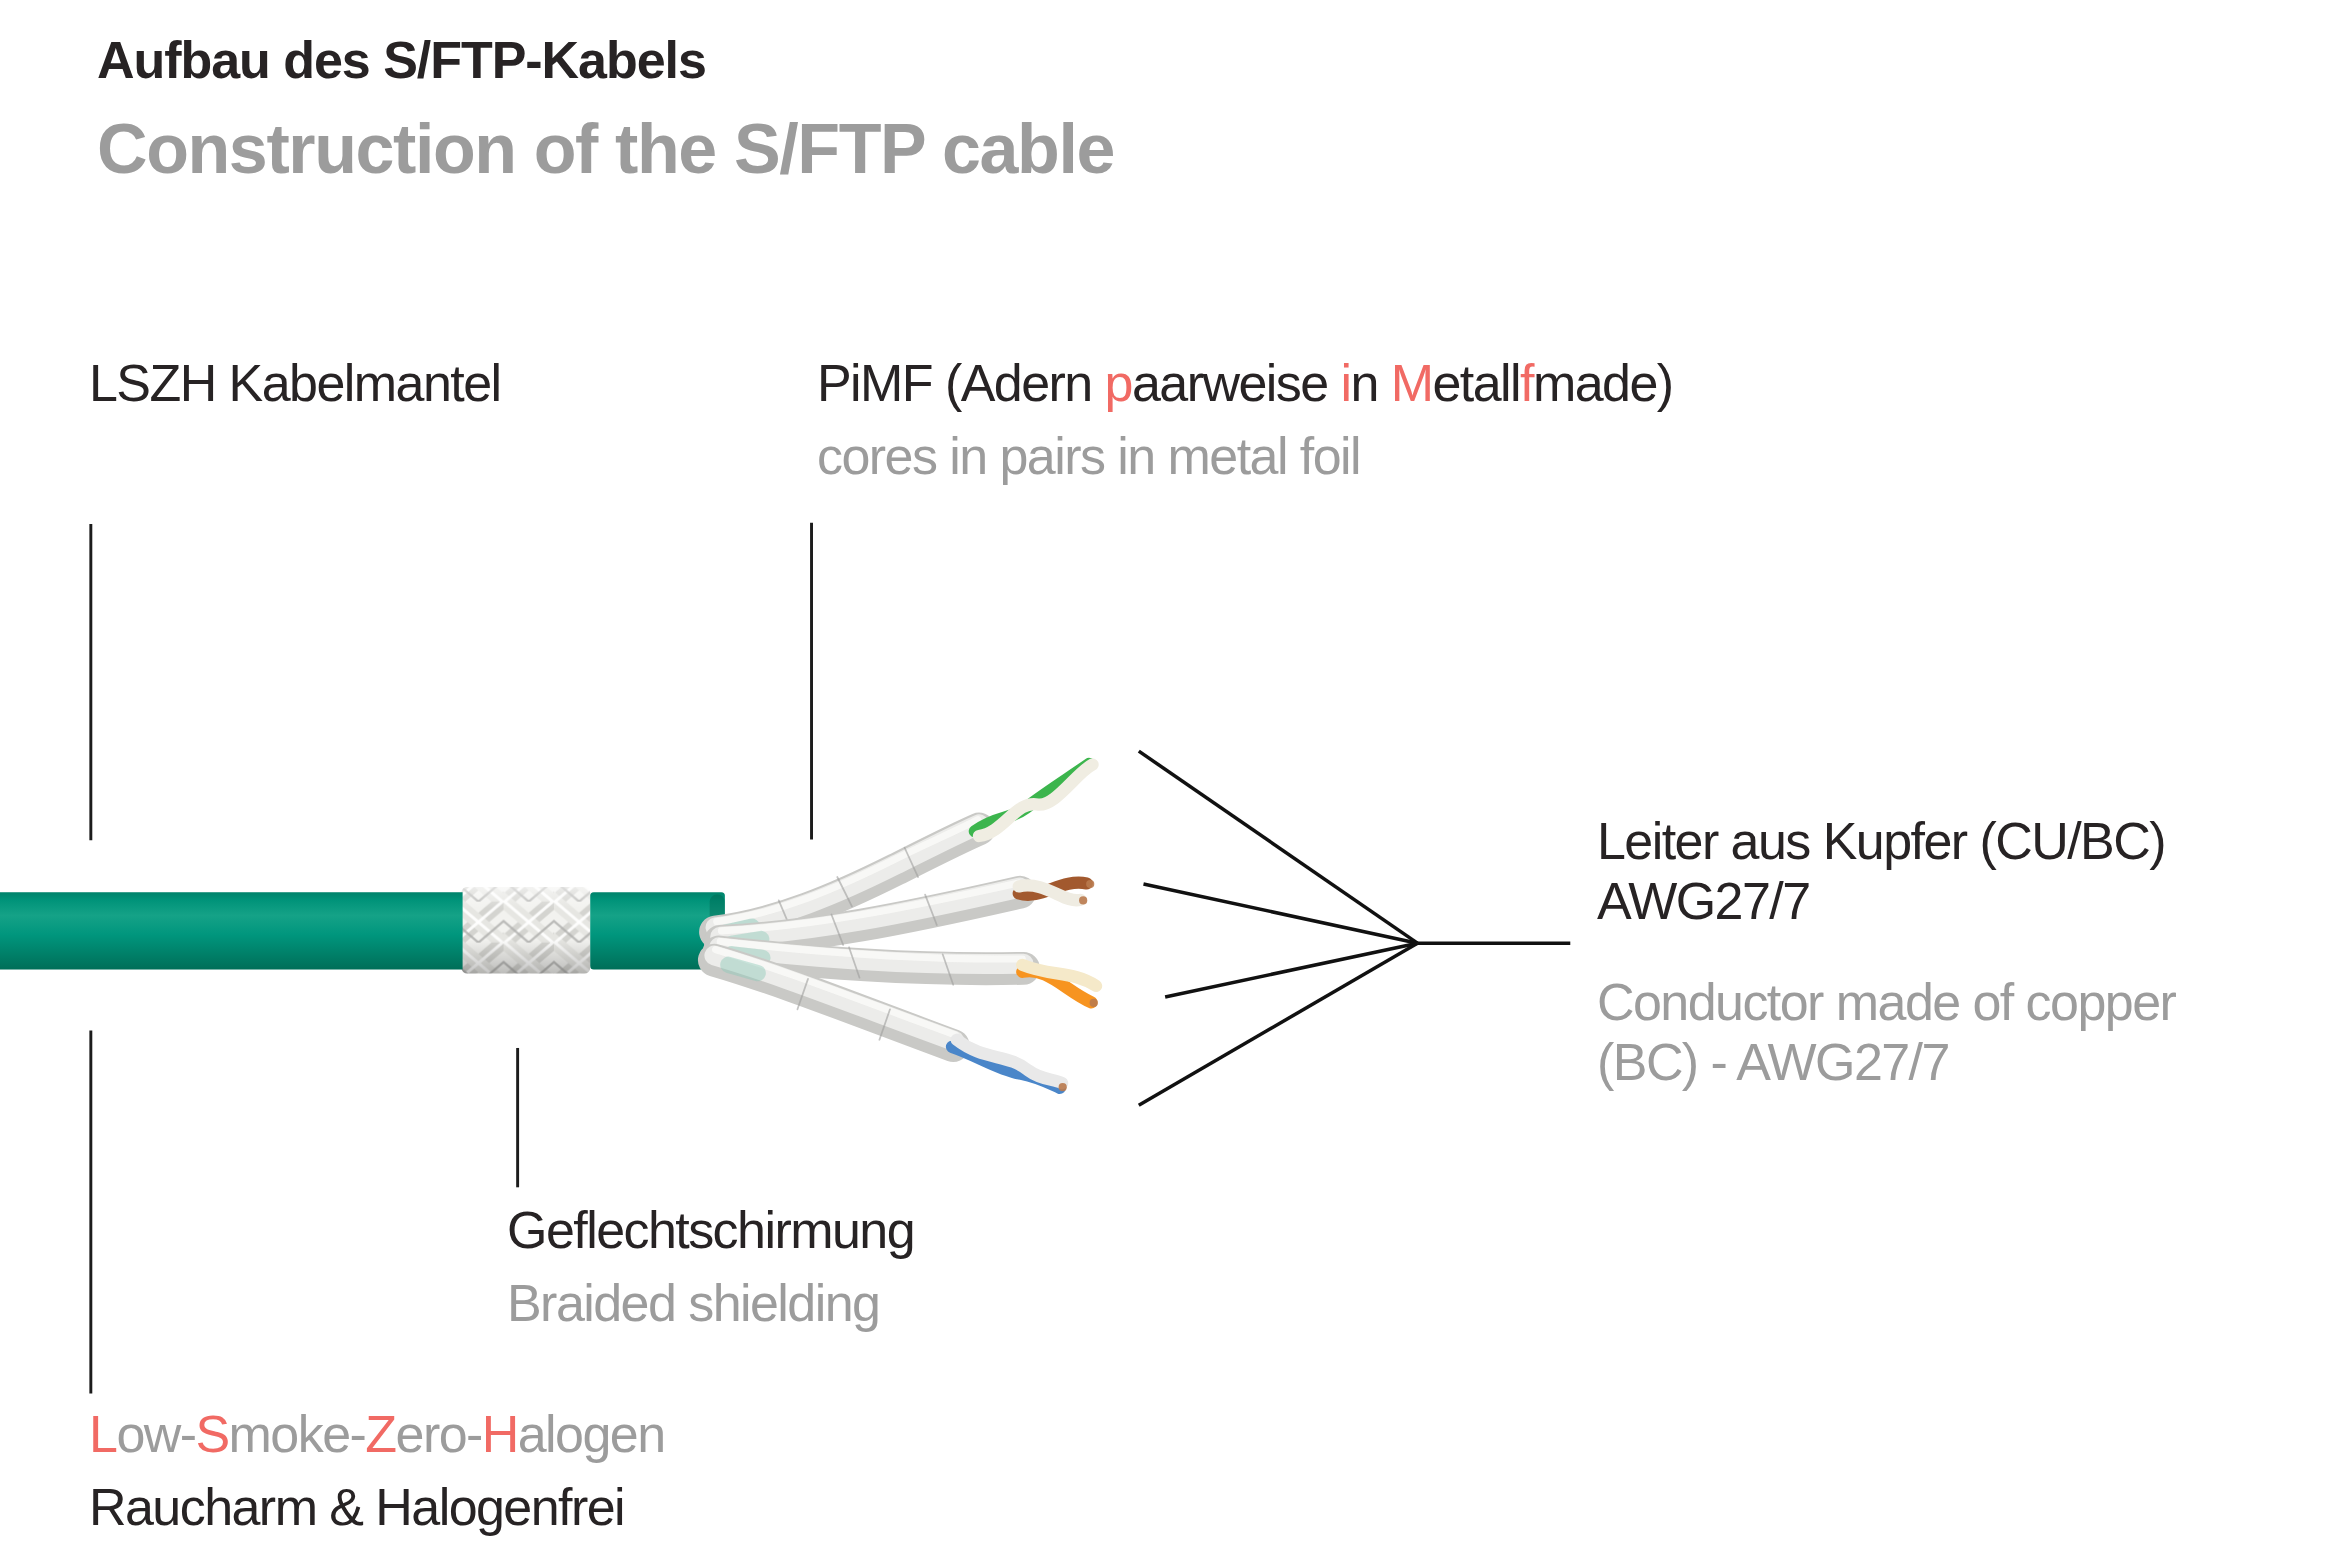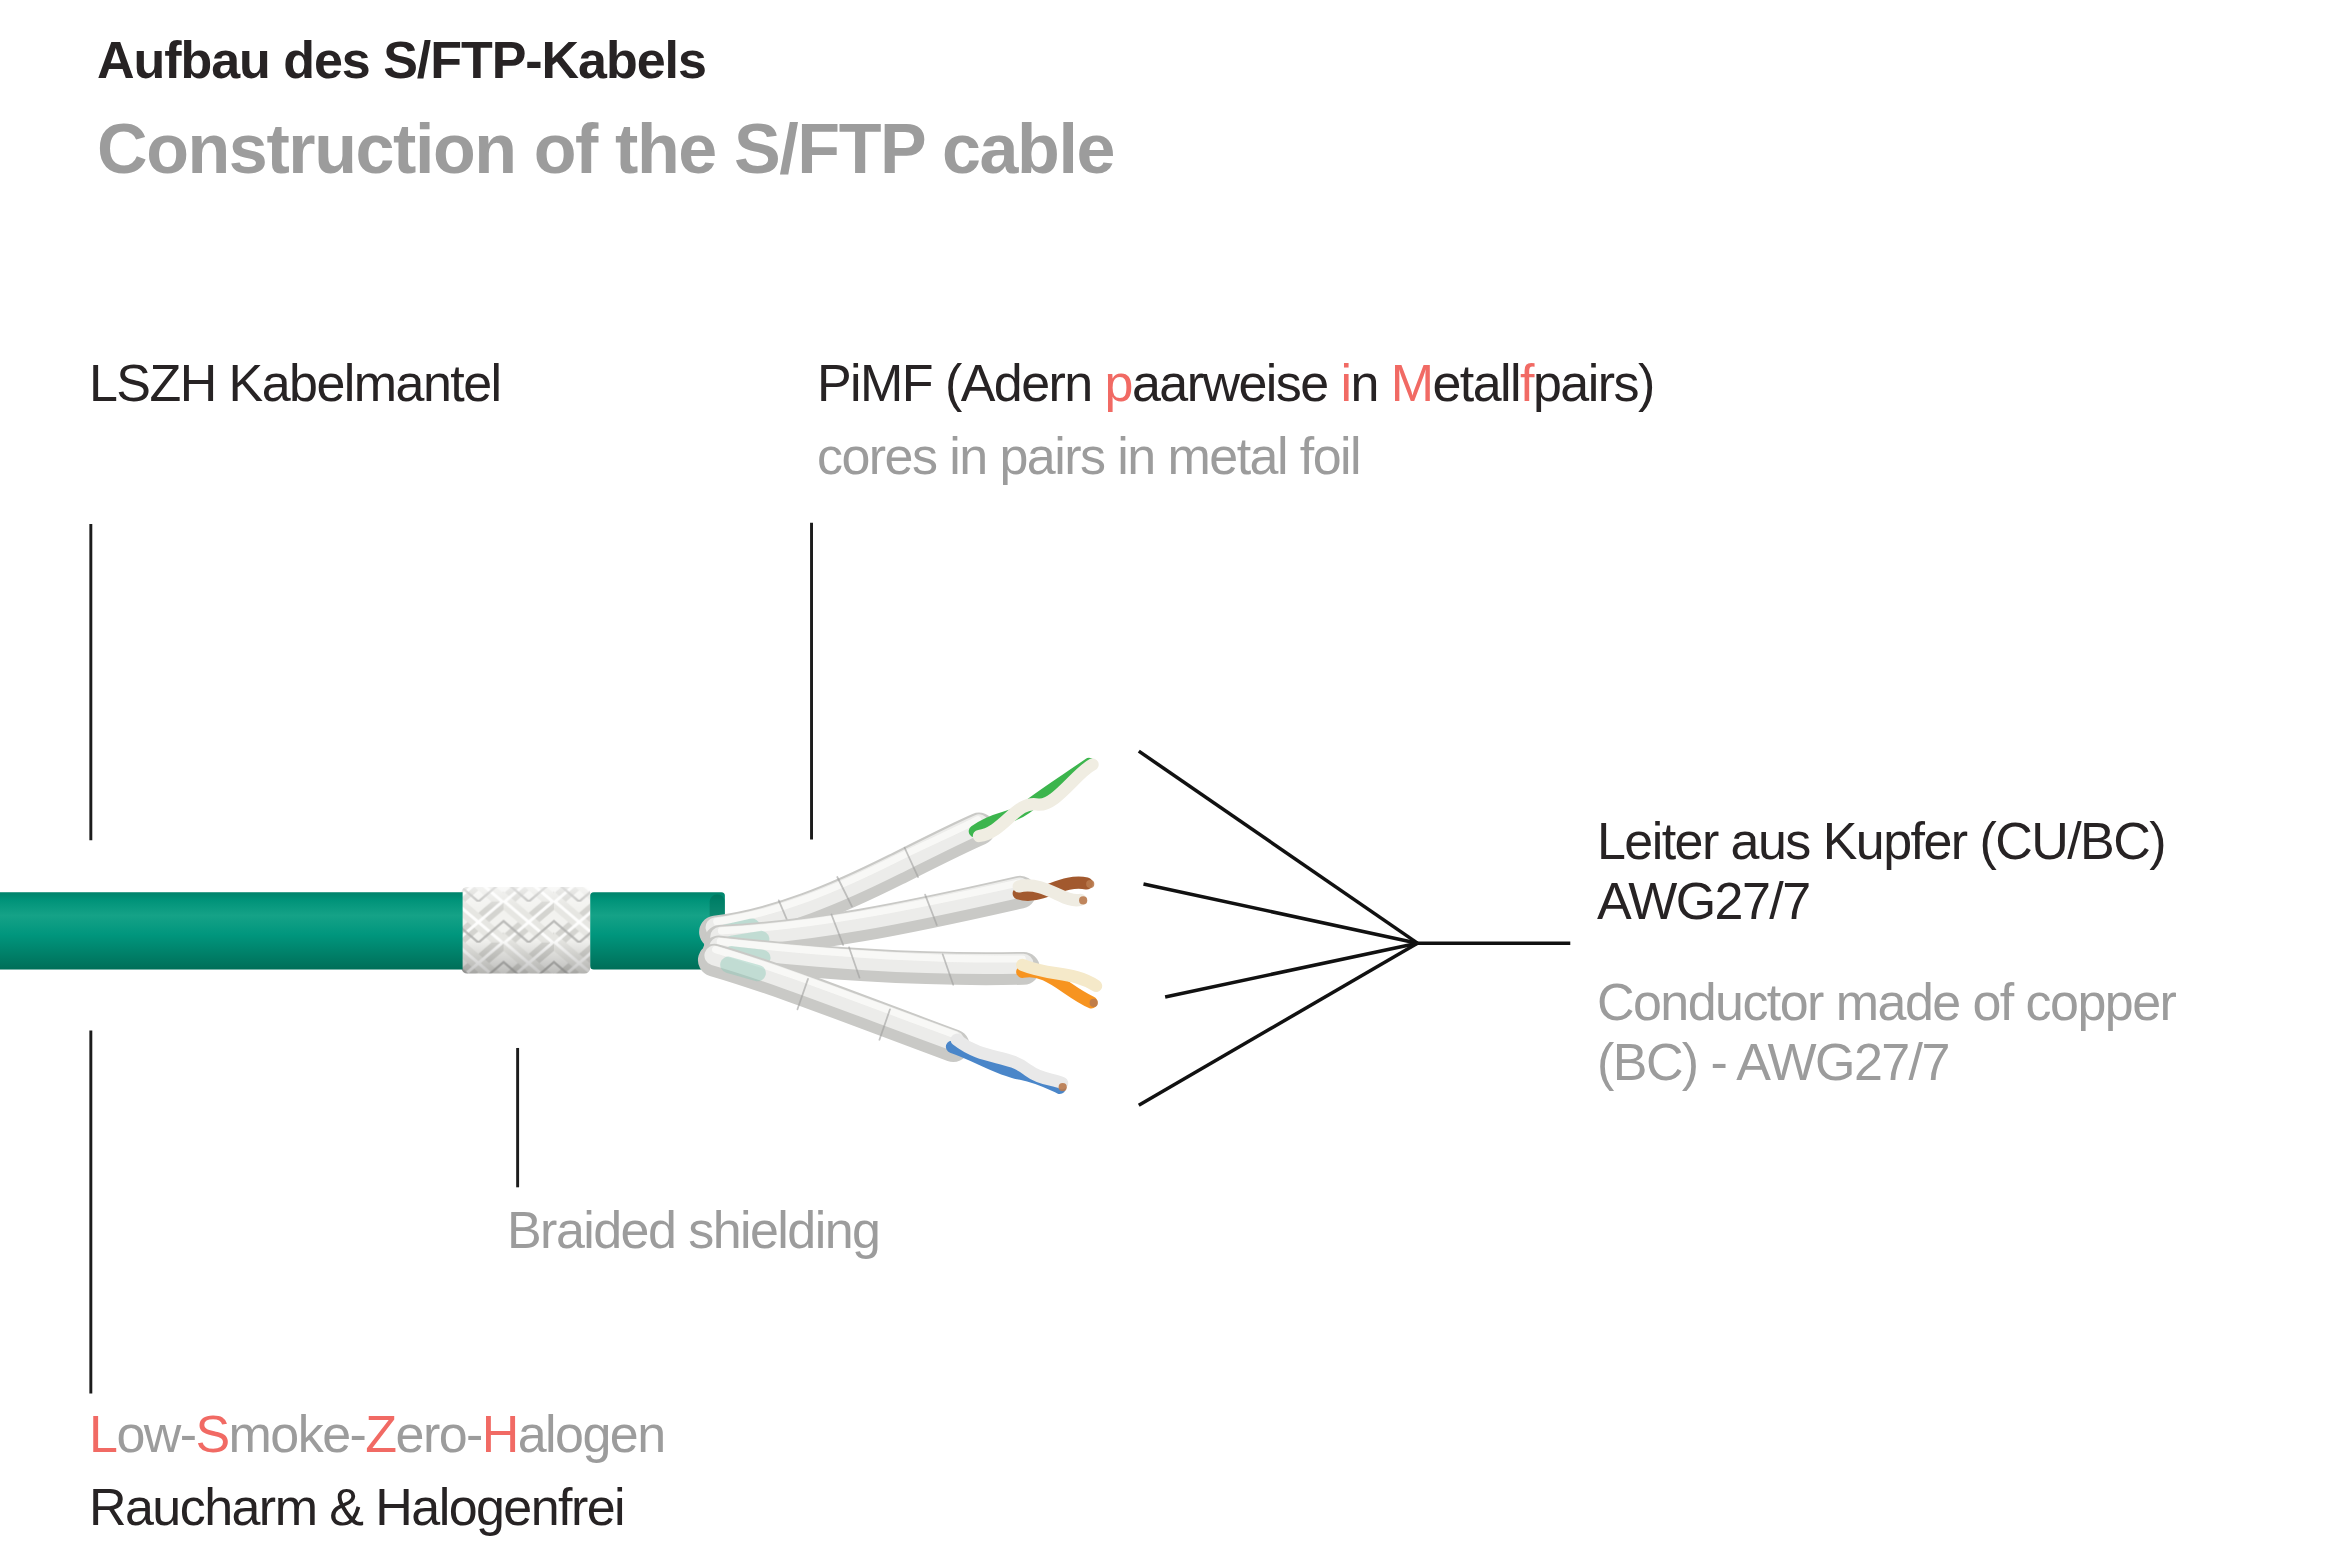--- a/index.html
+++ b/index.html
@@ -141,25 +141,26 @@
 </svg>
 
 <div id="title" class="txt">Aufbau des S/FTP-Kabels</div>
 <div id="subtitle" class="txt">Construction of the S/FTP cable</div>
 
 <div id="lbl-jacket" class="txt lbl">
   <div>LSZH Kabelmantel</div>
 </div>
 
 <div id="lbl-pimf" class="txt lbl">
-  <div><span class="c-black">PiMF (Adern </span><span class="c-red">p</span><span class="c-black">aarweise </span><span class="c-red">i</span><span class="c-black">n </span><span class="c-red">M</span><span class="c-black">etall</span><span class="c-red">f</span><span class="c-black">pairs)</span></div>
+  <div><span class="c-black">PiMF (Adern </span><span class="c-red">p</span><span class="c-black">aarweise </span><span class="c-red">i</span><span class="c-black">n </span><span class="c-red">M</span><span class="c-black">etall</span><span class="c-red">f</span><span class="c-black">made)</span></div>
   <div class="sub">cores in pairs in metal foil</div>
 </div>
 
 <div id="lbl-braid" class="txt lbl">
+  <div>Geflechtschirmung</div>
   <div class="sub">Braided shielding</div>
 </div>
 
 <div id="lbl-conductor" class="txt lbl">
   <div>Leiter aus Kupfer (CU/BC)</div>
   <div>AWG27/7</div>
   <div class="sub gap">Conductor made of copper</div>
   <div class="sub">(BC) - AWG27/7</div>
 </div>
 

